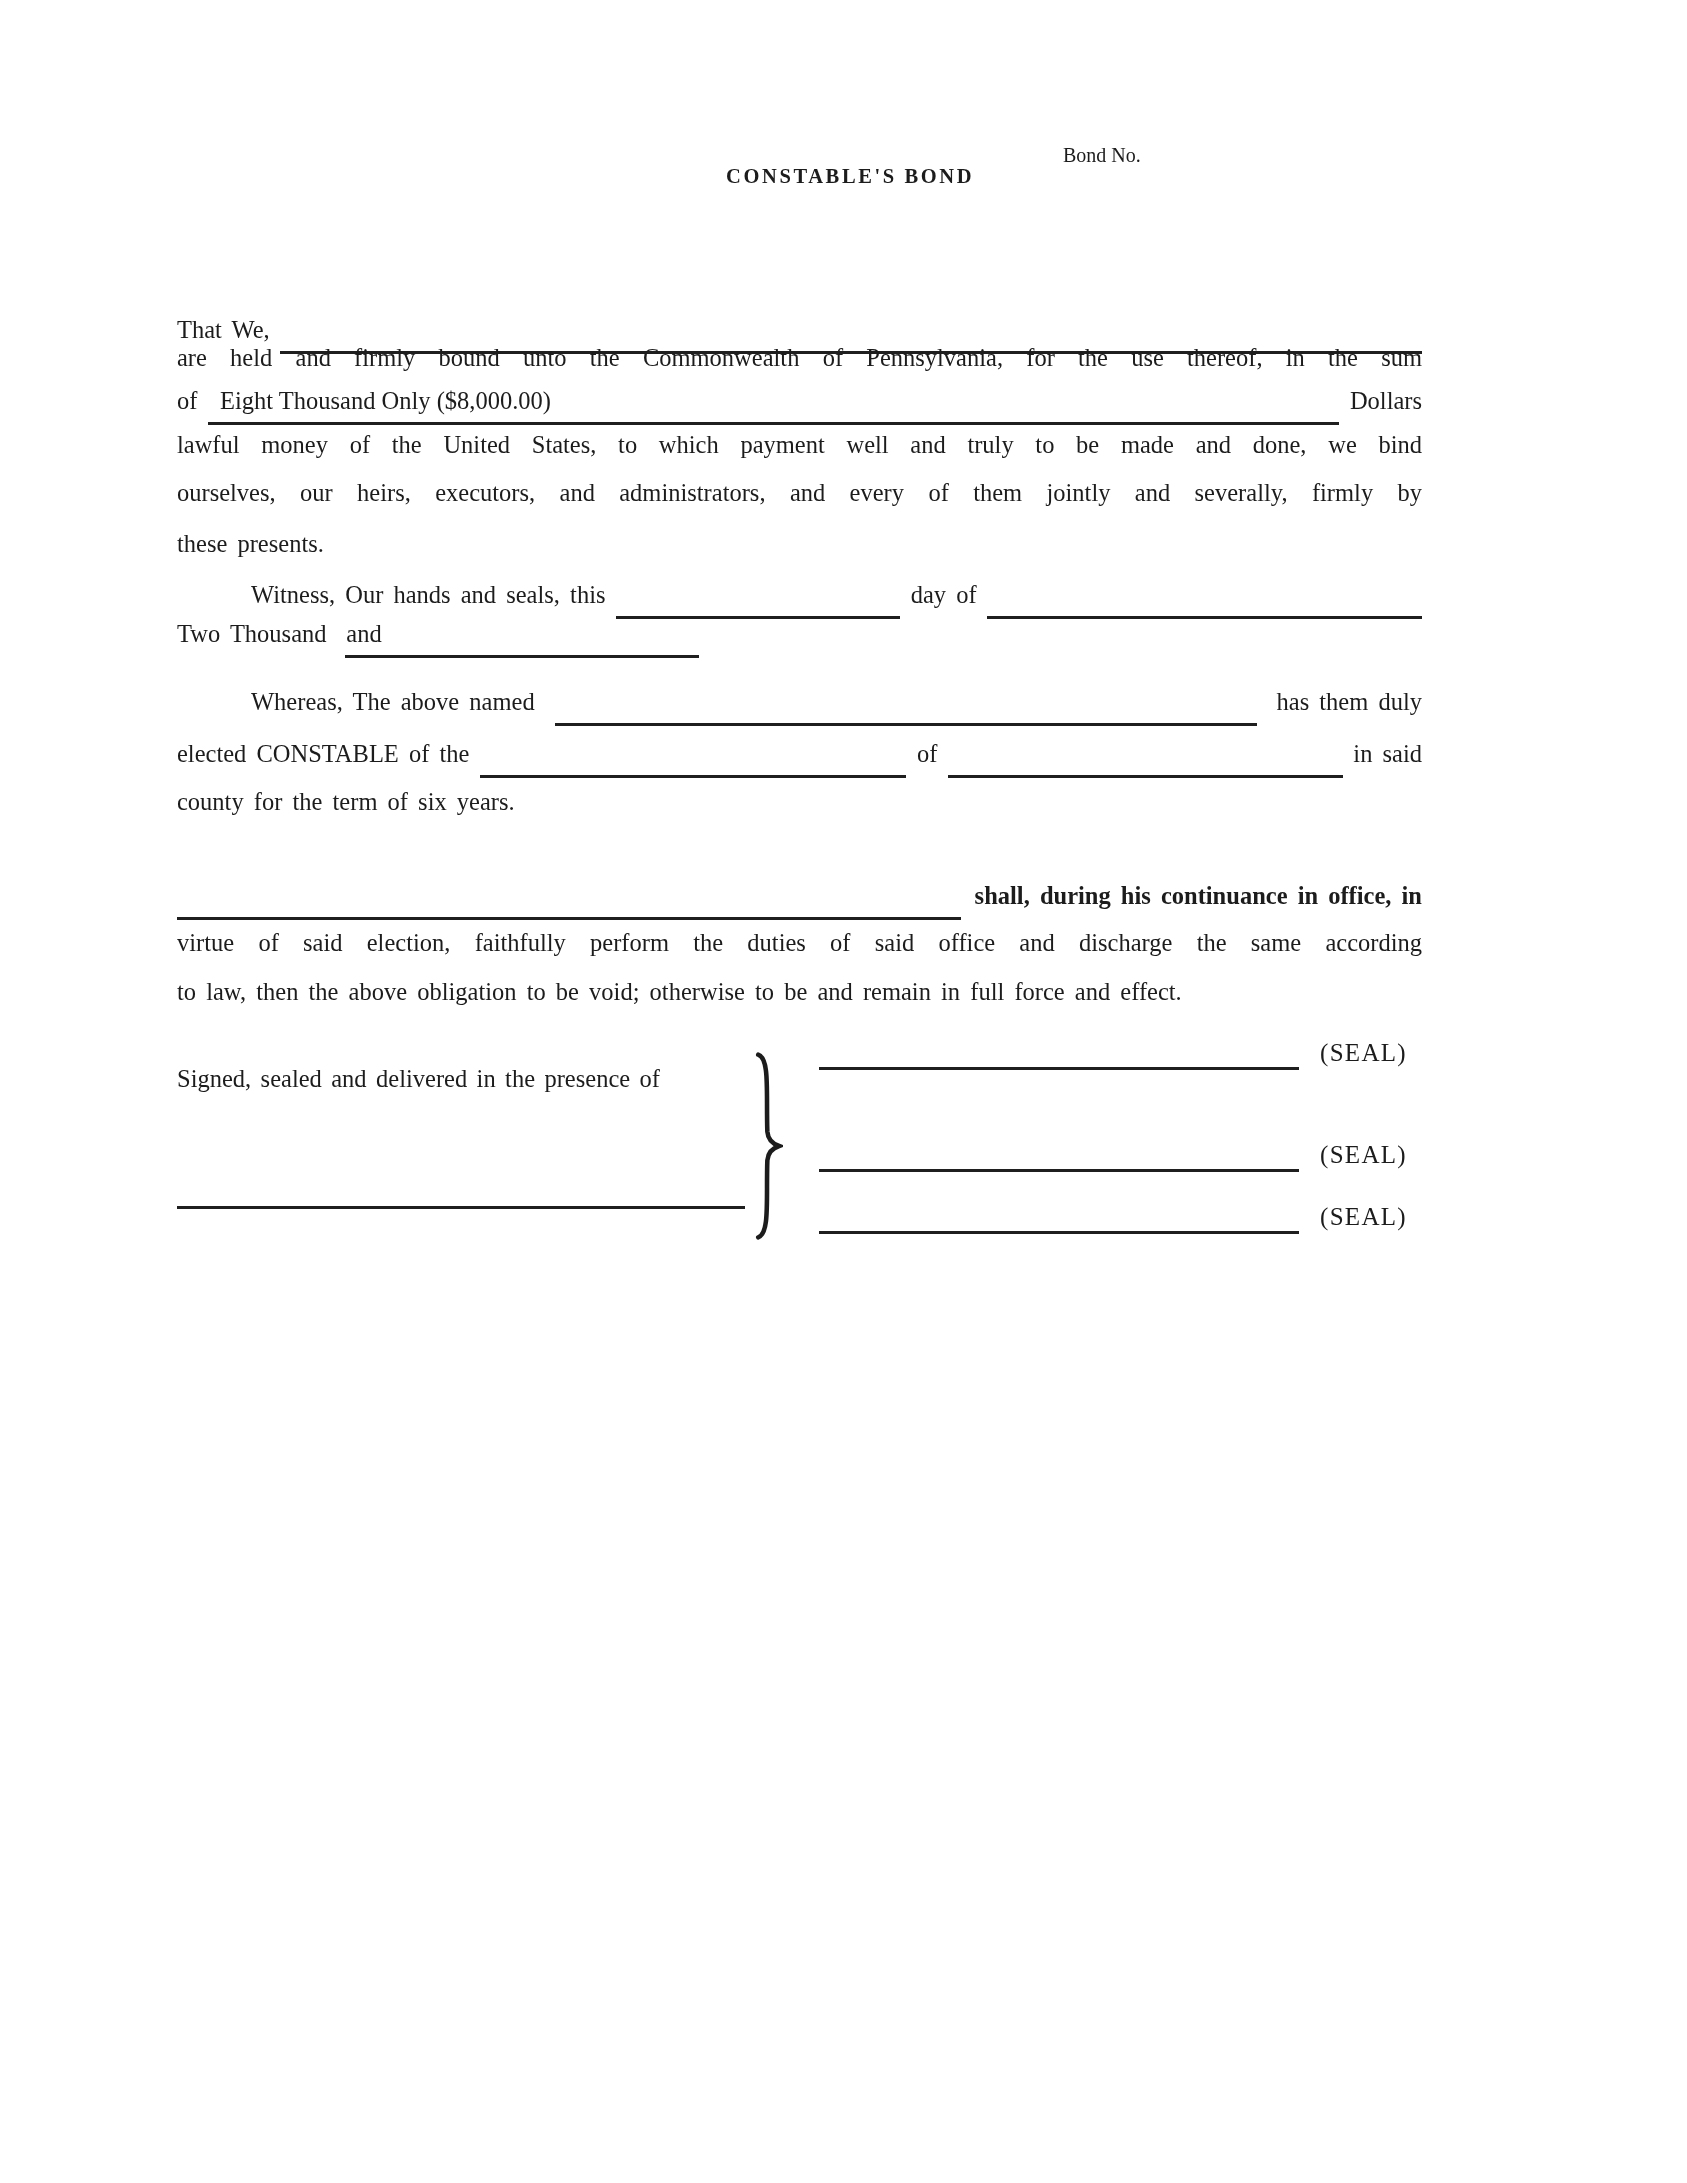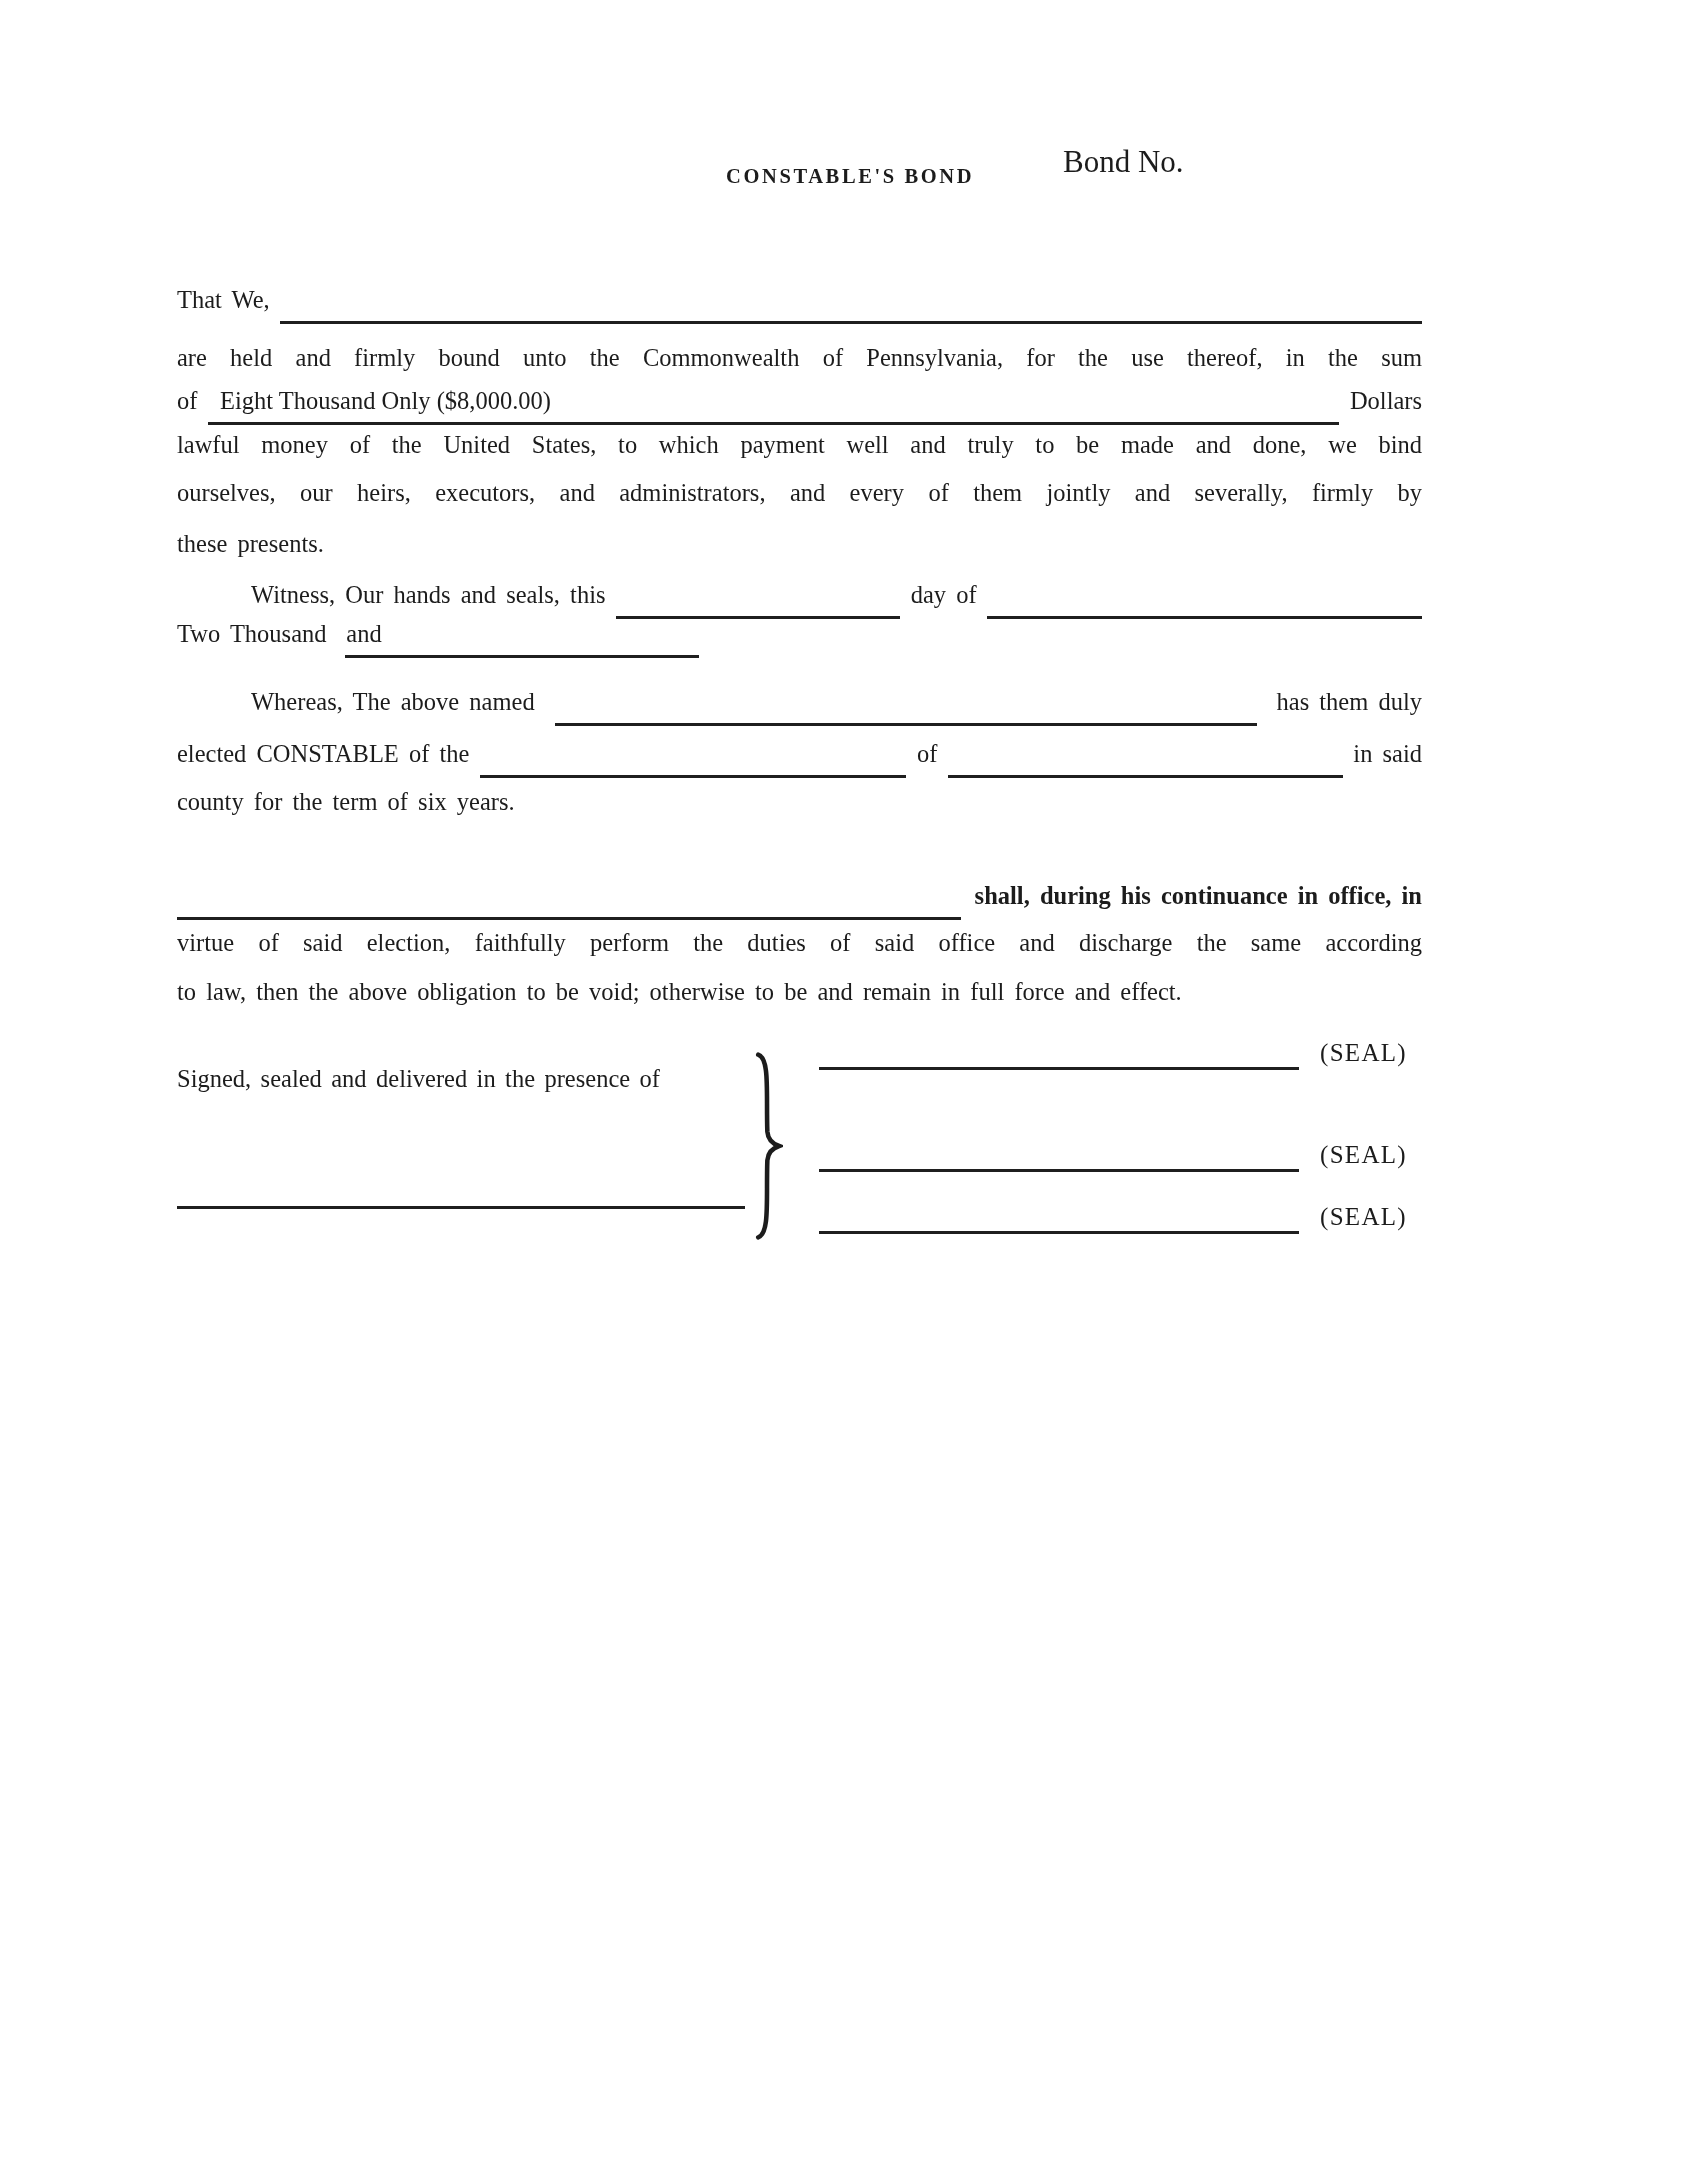--- a/index.html
+++ b/index.html
@@ -18,21 +18,21 @@
   .indent { padding-left:74px; box-sizing:border-box; }
   .ws { word-spacing:4px; }
   .blank {
     border-bottom:3.3px solid #1f1f1f;
     padding-bottom:6.6px;
     min-width:26.5px;
   }
   .blank::after { content:"\200B"; }
   .grow { flex:1 1 auto; }
   .header-center { position:absolute; transform:translateX(-50%); white-space:nowrap; }
-  #bond-no { position:absolute; left:1063px; top:144px; font-size:31px; }
+  #bond-no { position:absolute; left:1063px; top:144px; font-size:20px; }
   #form-type {
     left:calc(50% + 6.6px); top:165px;
     font-weight:bold; font-size:20.5px; letter-spacing:2.6px;
   }
   #doc-title {
     left:calc(50% + 10.6px); top:218px;
     font-family:"DejaVu Serif", serif;
     font-style:italic; font-weight:bold;
     font-size:41px; letter-spacing:0.7px;
   }
@@ -51,21 +51,21 @@
   .sig-line::after { content:"\200B"; }
   .seal-label { font-size:25px; letter-spacing:1.3px; white-space:nowrap; }
   #seal-row-1 { top:1039px; }
   #seal-row-2 { top:1141px; }
   #seal-row-3 { top:1203px; }
   #witness-line {
     position:absolute; left:177px; top:1206px; width:568px; height:0;
     border-top:3.3px solid #1f1f1f;
   }
   
-  #r-thatwe   { top:285px;text-align:right; }
+  #r-thatwe   { top:315px;text-align:right; }
   #r-bound    { top:343px; }
   #r-sum      { top:386px; }
   #r-lawful1  { top:430px; }
   #r-lawful2  { top:478px; }
   #r-lawful3  { top:529px; }
   #r-witness  { top:580px; }
   #r-year     { top:619px; }
   #r-whereas  { top:687px; }
   #r-elected  { top:739px; }
   #r-county   { top:787px; }

